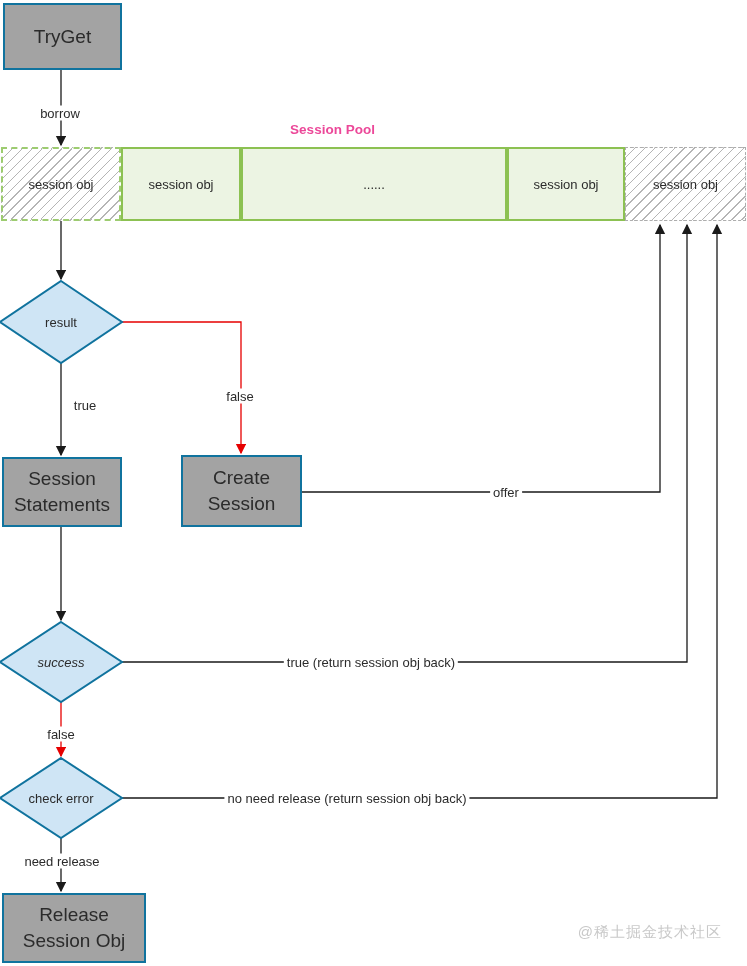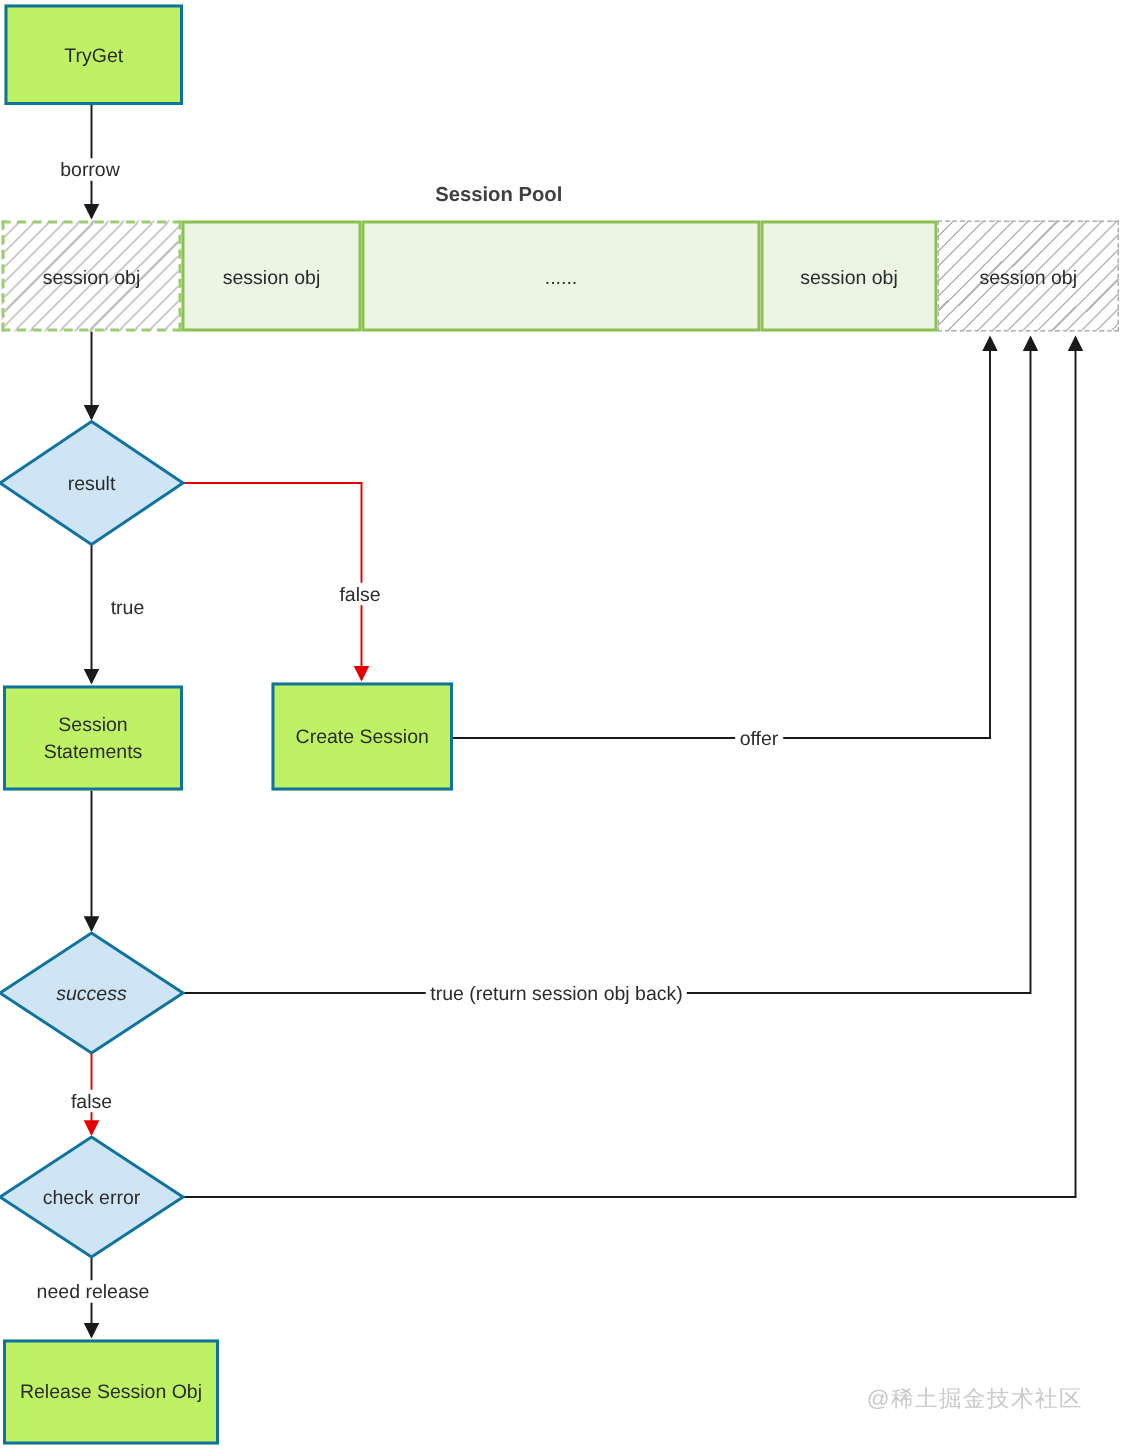--- a/index.html
+++ b/index.html
@@ -3,35 +3,35 @@
 <meta charset="utf-8">
 <style>
   html,body{margin:0;padding:0;background:#ffffff;}
   #canvas{
     position:relative;width:747px;height:966px;background:#ffffff;overflow:hidden;
     font-family:"Liberation Sans","DejaVu Sans",sans-serif;color:#2b2b2b;
   }
   svg.wires{position:absolute;left:0;top:0;z-index:1;}
   .node{
     position:absolute;z-index:2;box-sizing:border-box;
-    background:#bef264;border:2px solid #10739e;
+    background:#a3a3a3;border:2px solid #10739e;
     display:flex;align-items:center;justify-content:center;text-align:center;
-    font-size:13px;line-height:1.35;padding:2px;
+    font-size:19px;line-height:1.35;padding:2px;
   }
   .center-label{
     position:absolute;z-index:3;transform:translate(-50%,-50%);
     font-size:13px;white-space:nowrap;text-align:center;
   }
   .edge-label{
     position:absolute;z-index:3;transform:translate(-50%,-50%);
     font-size:13px;white-space:nowrap;background:#ffffff;padding:0 3px;
   }
   .pool-title{
     position:absolute;z-index:2;left:245px;top:122px;width:175px;
-    text-align:center;font-size:13.5px;font-weight:bold;color:#404040;
+    text-align:center;font-size:13.5px;font-weight:bold;color:#ec4899;
   }
   .pool-cell{
     position:absolute;z-index:2;top:147px;height:74px;box-sizing:border-box;
     display:flex;align-items:center;justify-content:center;
     font-size:13px;
   }
   .cell-green{background:#ecf4e3;border:2px solid #8cc152;}
   .cell-hatch{
     background:repeating-linear-gradient(135deg,#ffffff 0,#ffffff 6px,#b5b5b5 6px,#b5b5b5 7px);
   }
@@ -111,17 +111,18 @@
   <div class="pool-cell cell-hatch cell-hatch-gray" style="left:625px;width:121px;">
     <span>session obj</span>
   </div>
 
   <div class="edge-label" style="left:60px;top:113px;">borrow</div>
   <div class="edge-label" style="left:61px;top:405px;margin-left:24px;">true</div>
   <div class="edge-label" style="left:240px;top:396px;">false</div>
   <div class="edge-label" style="left:506px;top:492px;">offer</div>
   <div class="edge-label" style="left:371px;top:662px;">true (return session obj back)</div>
   <div class="edge-label" style="left:61px;top:734px;">false</div>
+  <div class="edge-label" style="left:347px;top:798px;">no need release (return session obj back)</div>
   <div class="edge-label" style="left:62px;top:861px;">need release</div>
 
   <div class="watermark">@稀土掘金技术社区</div>
 
 </div>
 
 </body></html>

